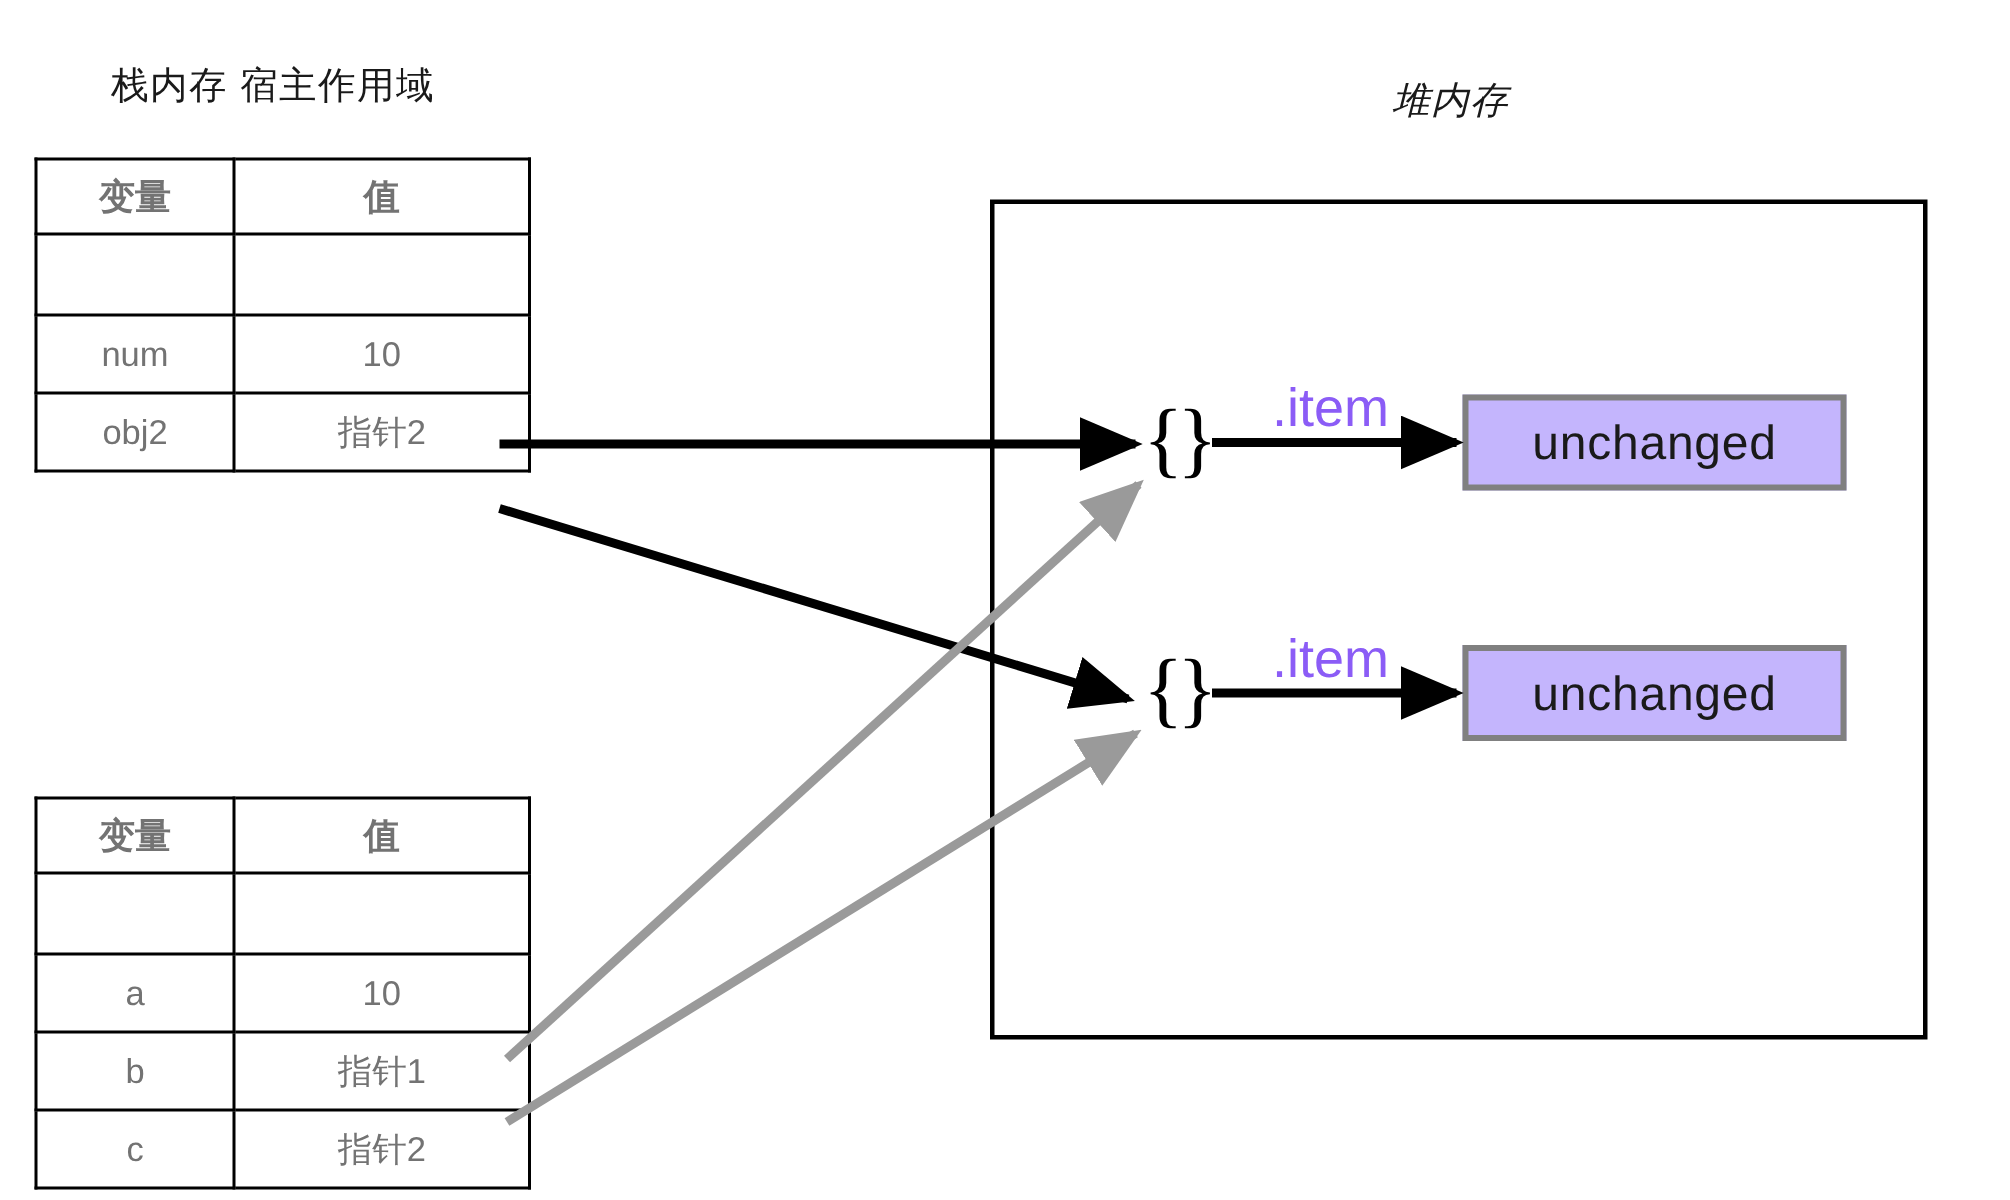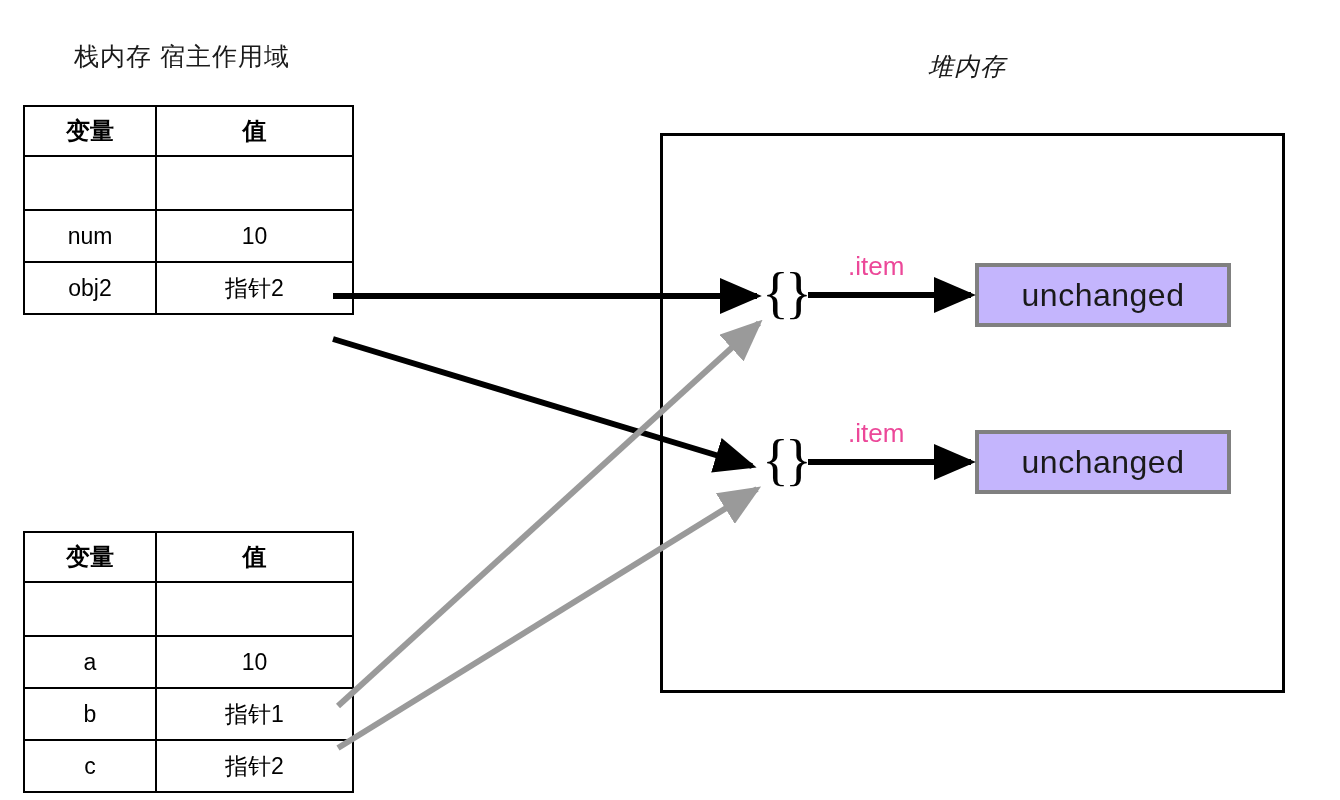--- a/index.html
+++ b/index.html
@@ -37,21 +37,21 @@
     table-layout: fixed;
     background: #ffffff;
   }
   .stack-table td, .stack-table th {
     border: 2px solid #000000;
     padding: 0;
     text-align: center;
     vertical-align: middle;
     font-size: 23px;
     font-weight: 400;
-    color: #000000;
+    color: #737373;
   }
   .stack-table th {
     font-weight: 700;
     font-size: 24px;
     height: 48px;
   }
   .stack-table td { height: 50px; }
   .col-var { width: 130px; }
   .col-val { width: 195px; }
   .row-blank td { height: 52px; }
@@ -80,22 +80,22 @@
     color: #000000;
     letter-spacing: -4px;
     white-space: nowrap;
   }
   #heap-obj-1 { left: 762px; top: 265px; }
   #heap-obj-2 { left: 762px; top: 432px; }
 
   
   .item-label {
     position: absolute;
-    font-size: 26px;
-    color: #ec4899;
+    font-size: 36px;
+    color: #8b5cf6;
     white-space: nowrap;
     text-align: right;
   }
   #item-label-1 { left: 848px; top: 251px; }
   #item-label-2 { left: 848px; top: 418px; }
 
   
   .value-box {
     position: absolute;
     border: 4px solid #808080;

